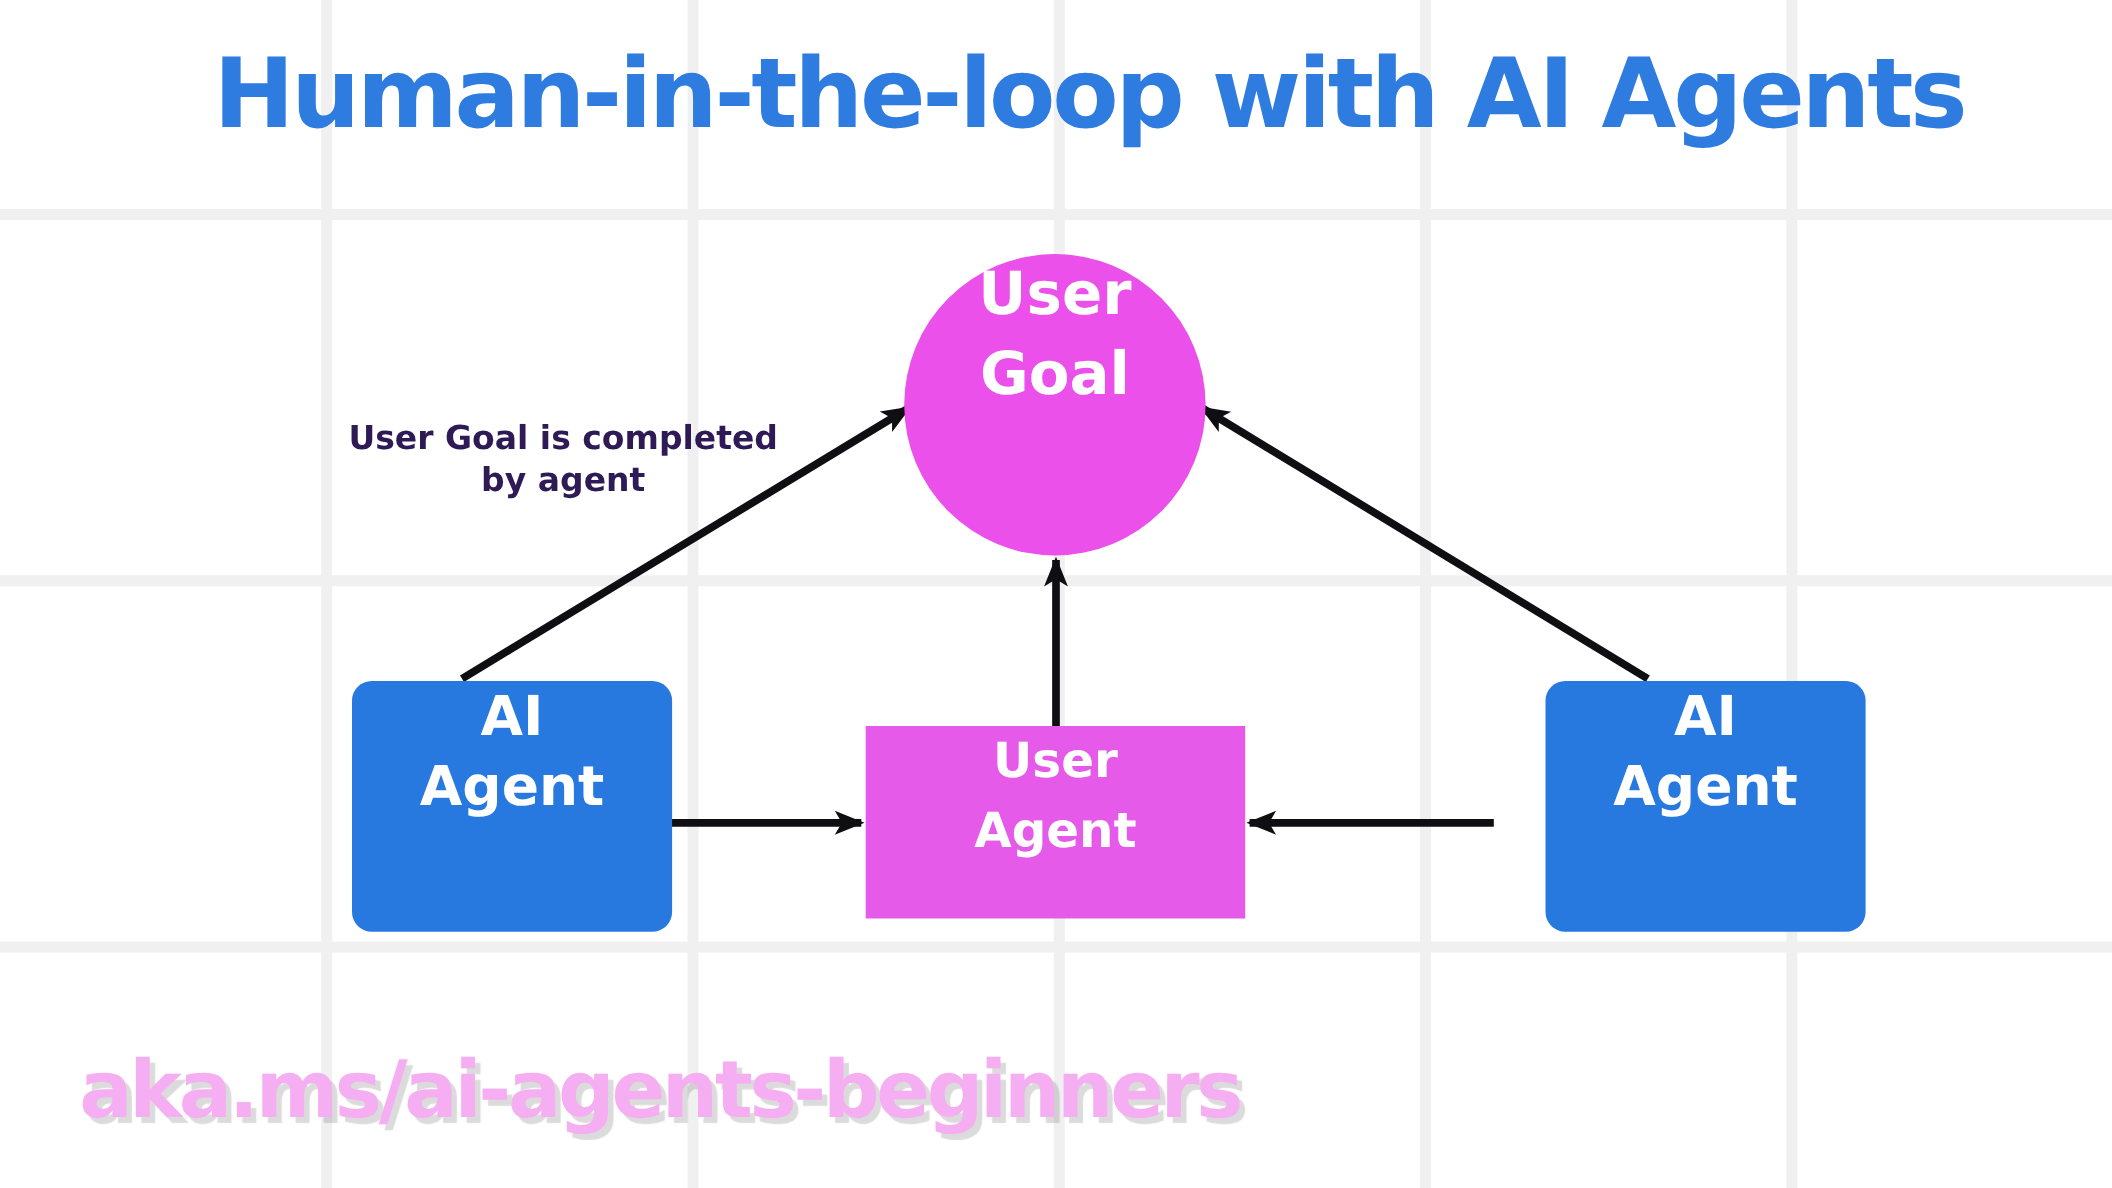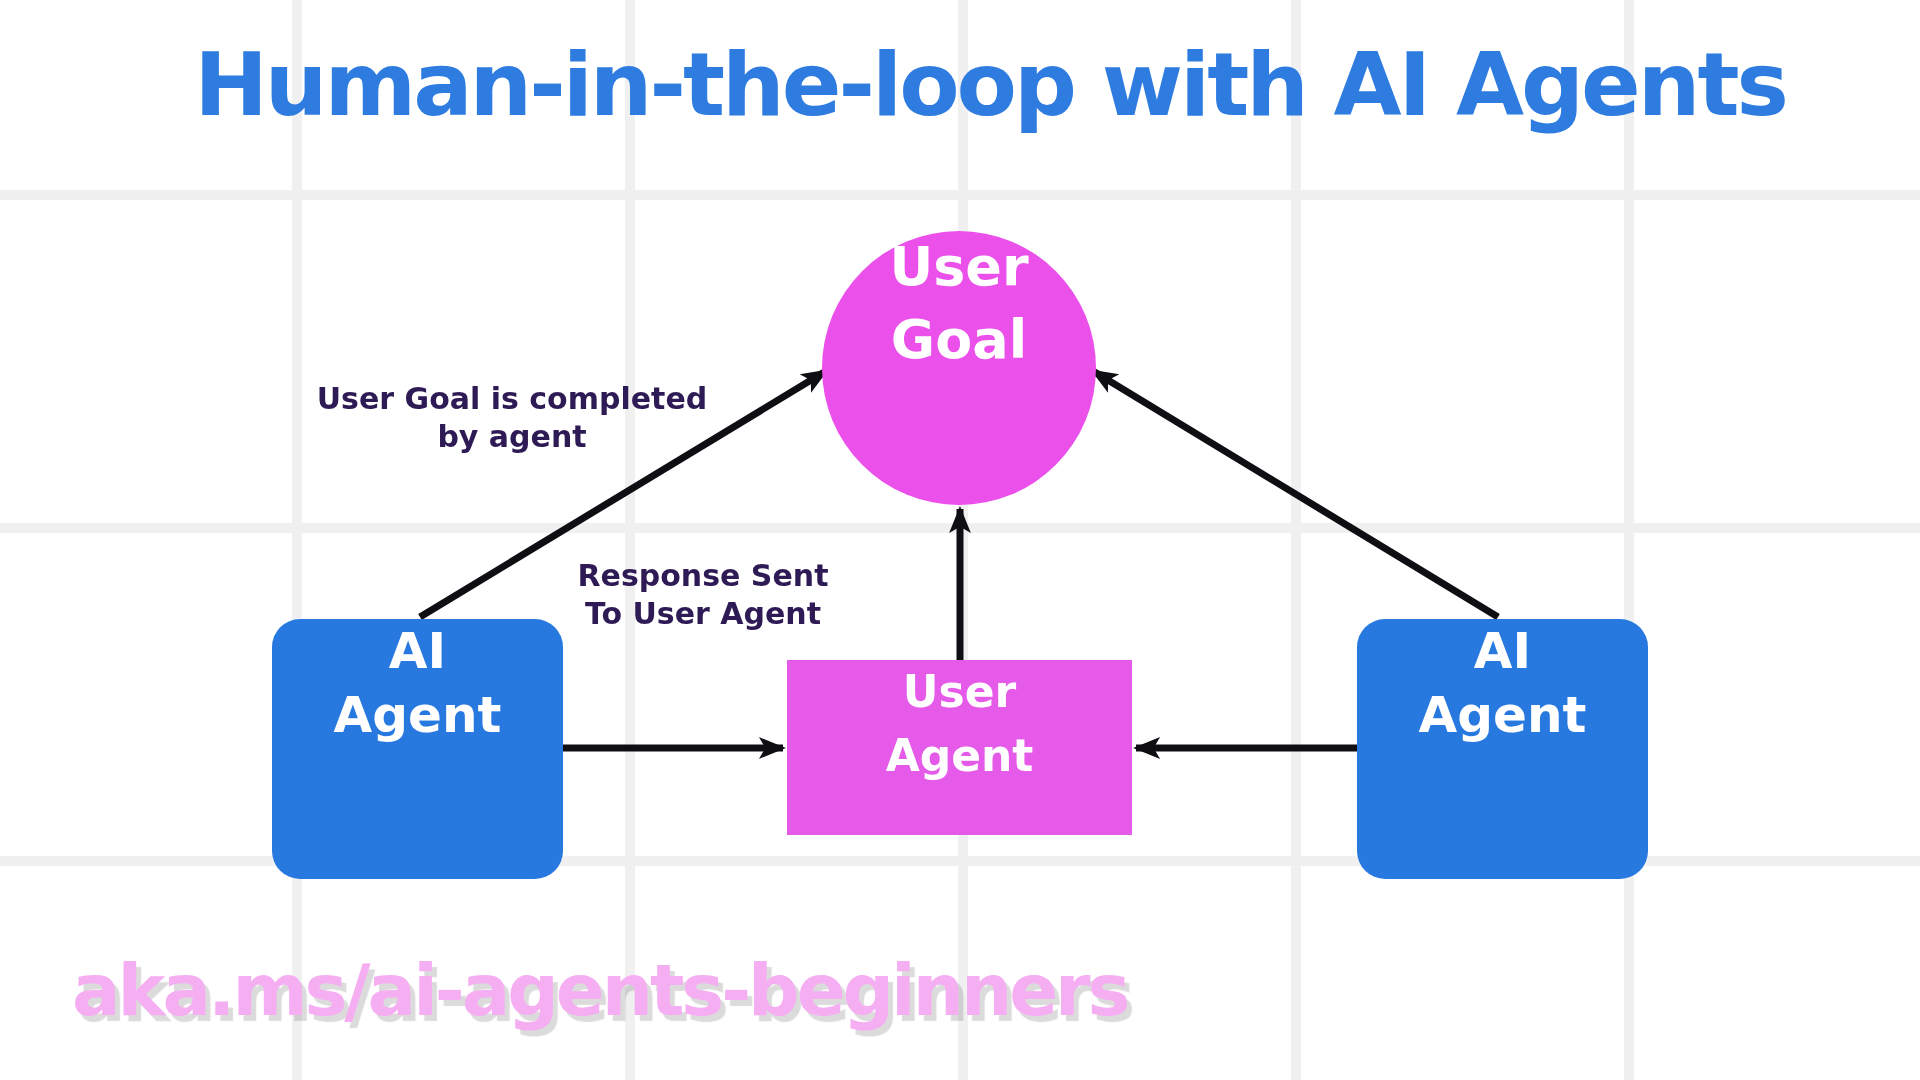--- a/index.html
+++ b/index.html
@@ -62,25 +62,26 @@
   }
   .node-circle{
     left:822px; top:231px;
     width:274px; height:274px;
     border-radius:50%;
     background:var(--goal-magenta);
     font-size:54px;
     line-height:1.35;
   }
   .node-box{
-    width:291px; height:260px;
-    border-radius:28px;
+    width:291px; height:228px;
+    border-radius:18px;
     background:var(--agent-blue);
     font-size:50px;
     line-height:1.28;
+    margin-left:48px;
   }
   .node-box-left{ left:272px; top:619px; }
   .node-box-right{ left:1357px; top:619px; }
   .node-rect{
     left:787px; top:660px;
     width:345px; height:175px;
     background:var(--user-agent-magenta);
     font-size:44px;
     line-height:1.45;
   }
@@ -143,19 +144,17 @@
   </div>
 
   <div class="node node-rect">
     <span>User
 Agent</span>
   </div>
 
   <div class="edge-label edge-label-left">User Goal is completed
 by agent</div>
 
-  <div class="edge-label edge-label-mid">Response Sent
-To User Agent</div>
 
 
   <div class="footer">aka.ms/ai-agents-beginners</div>
 
 </div>
 
 </body></html>

